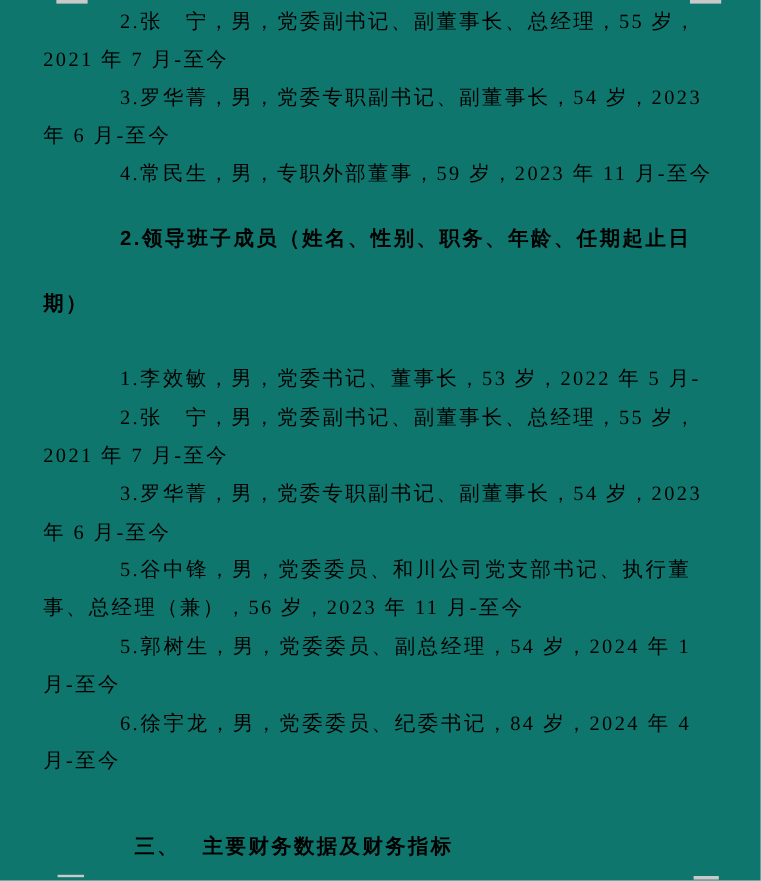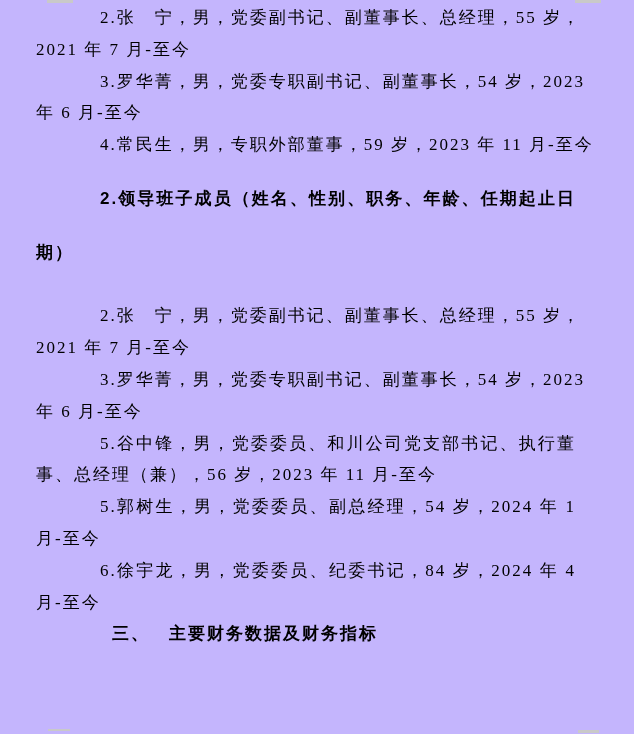--- a/index.html
+++ b/index.html
@@ -5,21 +5,21 @@
   * { margin: 0; padding: 0; box-sizing: border-box; }
   html, body {
     width: 634px; height: 734px;
     background: #ffffff;
     overflow: hidden;
     font-family: "Liberation Serif", "DejaVu Serif", serif;
   }
   .page {
     position: relative;
     width: 634px; height: 734px;
-    background: #c4b5fd;
+    background: #0f766e;
     color: #000000;
   }
   .textblock {
     position: absolute;
     left: 36px; top: 2px;
     width: 540px;
   }
   .ln {
     height: 31.8px;
     line-height: 31.8px;
@@ -35,20 +35,21 @@
   }
   .bold {
     font-weight: 700;
     font-family: "Liberation Sans", "DejaVu Sans", sans-serif;
     margin-top: 22px;
   }
   .head {
     padding-left: 76px;
     font-weight: 700;
     font-family: "Liberation Sans", "DejaVu Sans", sans-serif;
+    margin-top: 40px;
   }
   .crop-mark {
     position: absolute;
     background: #c9c9c9;
   }
   .cm-tl { left: 47px;  top: 0;      width: 26px; height: 3px; }
   .cm-tr { left: 575px; top: 0;      width: 26px; height: 3px; }
   .cm-bl { left: 48px;  top: 729px;  width: 22px; height: 2px; }
   .cm-br { left: 578px; top: 730px;  width: 21px; height: 3px; }
 </style>
@@ -64,20 +65,21 @@
 
   <div class="textblock">
     <div class="ln ind stretch">2.张　宁，男，党委副书记、副董事长、总经理，55 岁，</div>
     <div class="ln">2021 年 7 月-至今</div>
     <div class="ln ind stretch">3.罗华菁，男，党委专职副书记、副董事长，54 岁，2023</div>
     <div class="ln">年 6 月-至今</div>
     <div class="ln ind">4.常民生，男，专职外部董事，59 岁，2023 年 11 月-至今</div>
     <div class="ln ind stretch bold">2.领导班子成员（姓名、性别、职务、年龄、任期起止日</div>
     <div class="ln bold">期）</div>
     <div class="ln"></div>
+    <div class="ln ind stretch">1.李效敏，男，党委书记、董事长，53 岁，2022 年 5 月-</div>
     <div class="ln ind stretch">2.张　宁，男，党委副书记、副董事长、总经理，55 岁，</div>
     <div class="ln">2021 年 7 月-至今</div>
     <div class="ln ind stretch">3.罗华菁，男，党委专职副书记、副董事长，54 岁，2023</div>
     <div class="ln">年 6 月-至今</div>
     <div class="ln ind stretch">5.谷中锋，男，党委委员、和川公司党支部书记、执行董</div>
     <div class="ln">事、总经理（兼），56 岁，2023 年 11 月-至今</div>
     <div class="ln ind stretch">5.郭树生，男，党委委员、副总经理，54 岁，2024 年 1</div>
     <div class="ln">月-至今</div>
     <div class="ln ind stretch">6.徐宇龙，男，党委委员、纪委书记，84 岁，2024 年 4</div>
     <div class="ln">月-至今</div>

